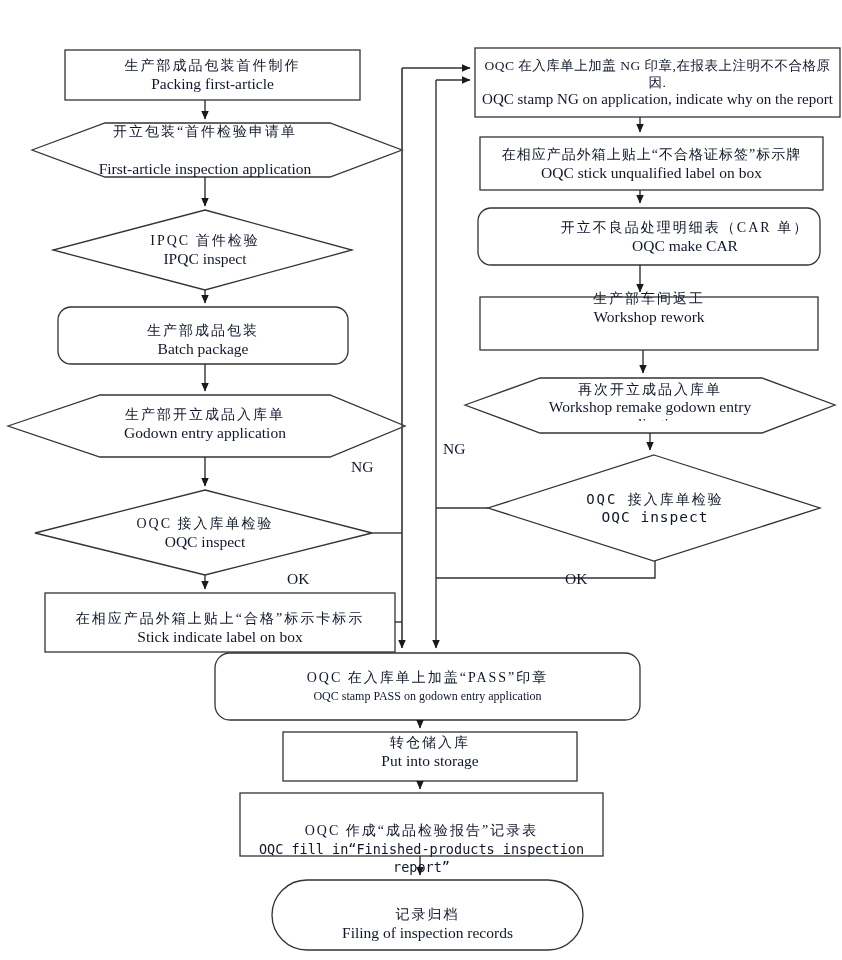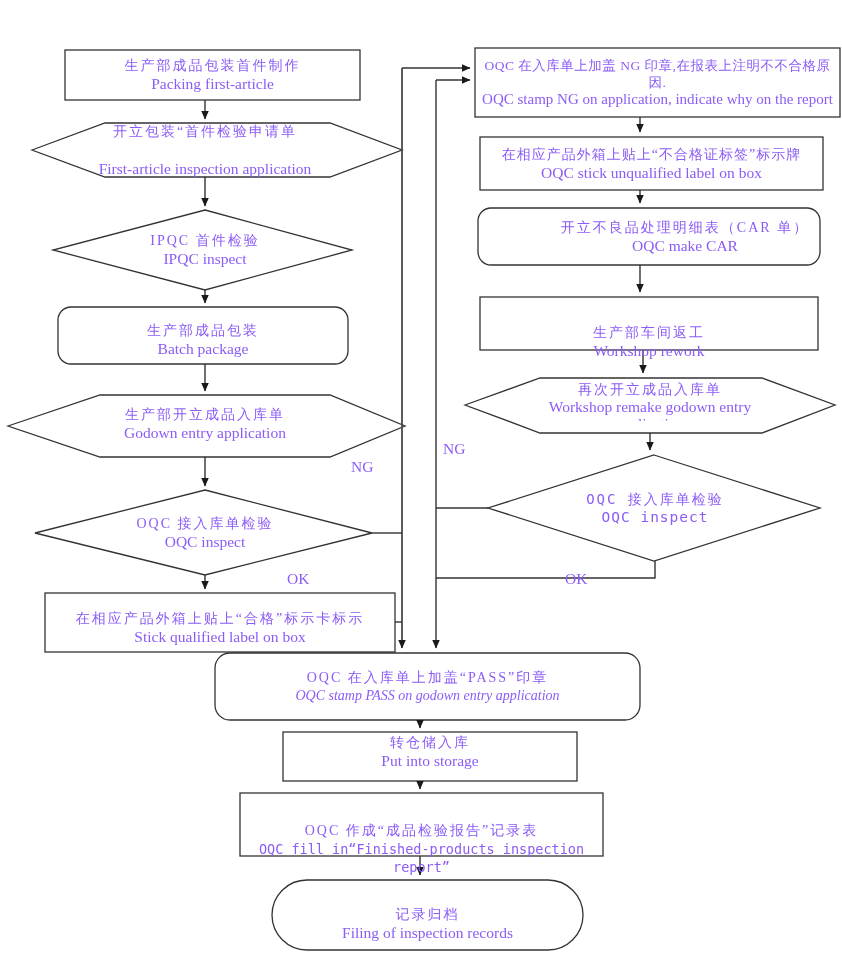--- a/index.html
+++ b/index.html
@@ -1,18 +1,18 @@
 <!DOCTYPE html>
 <html><head>
 <meta charset="utf-8">
 <style>
   html,body{margin:0;padding:0;background:#fff;}
   .canvas{
     position:relative;width:842px;height:960px;background:#ffffff;overflow:hidden;
-    font-family:"Liberation Serif","DejaVu Serif",serif;color:#8b5cf6;
+    font-family:"Liberation Serif","DejaVu Serif",serif;color:#0f172a;
   }
   .layer{position:absolute;left:0;top:0;}
   .node{
     position:absolute;display:flex;flex-direction:column;justify-content:center;
     text-align:center;line-height:17px;
   }
   .node .zh{font-size:14px;letter-spacing:2px;line-height:18px;}
   .node .en{font-size:15.5px;line-height:18px;}
   .node .en.mono, .node .zh.mono{font-family:"DejaVu Sans Mono","Liberation Mono",monospace;font-size:13.5px;letter-spacing:0;}
   .clip{overflow:hidden;justify-content:flex-start;}
@@ -110,26 +110,26 @@
     <div class="en">Godown entry application</div>
   </div>
 
   <div class="node" style="left:55px;top:497px;width:300px;height:72px;">
     <div class="zh">OQC 接入库单检验</div>
     <div class="en">OQC inspect</div>
   </div>
 
   <div class="node" style="left:45px;top:595px;width:350px;height:65px;">
     <div class="zh">在相应产品外箱上贴上“合格”标示卡标示</div>
-    <div class="en">Stick qualified label on box</div>
+    <div class="en">Stick indicate label on box</div>
   </div>
 
   <div class="node" style="left:215px;top:657px;width:425px;height:59px;">
     <div class="zh">OQC 在入库单上加盖“PASS”印章</div>
-    <div class="en" style="font-size:14px;font-style:italic;">OQC stamp PASS on godown entry application</div>
+    <div class="en" style="font-size:12px;">OQC stamp PASS on godown entry application</div>
   </div>
 
   <div class="node" style="left:283px;top:734px;width:294px;height:36px;">
     <div class="zh">转仓储入库</div>
     <div class="en">Put into storage</div>
   </div>
 
   <div class="node" style="left:240px;top:795px;width:363px;height:59px;margin-top:24px;">
     <div class="zh">OQC 作成“成品检验报告”记录表</div>
     <div class="en mono">OQC fill in“Finished-products inspection report”</div>
@@ -148,21 +148,21 @@
   <div class="node" style="left:483px;top:139px;width:337px;height:49px;">
     <div class="zh" style="letter-spacing:1px;">在相应产品外箱上贴上“不合格证标签”标示牌</div>
     <div class="en">OQC stick unqualified label on box</div>
   </div>
 
   <div class="node" style="left:478px;top:210px;width:414px;height:53px;">
     <div class="zh">开立不良品处理明细表（CAR 单）</div>
     <div class="en">OQC make CAR</div>
   </div>
 
-  <div class="node" style="left:480px;top:317px;width:338px;height:49px;">
+  <div class="node" style="left:480px;top:283px;width:338px;height:49px;">
     <div class="zh">生产部车间返工</div>
     <div class="en">Workshop rework</div>
   </div>
 
   <div class="node clip" style="left:490px;top:381px;width:320px;height:40px;">
     <div class="zh" style="line-height:17px;">再次开立成品入库单</div>
     <div class="en" style="line-height:17px;">Workshop remake godown entry</div>
     <div class="en" style="line-height:17px;">application</div>
   </div>
 

